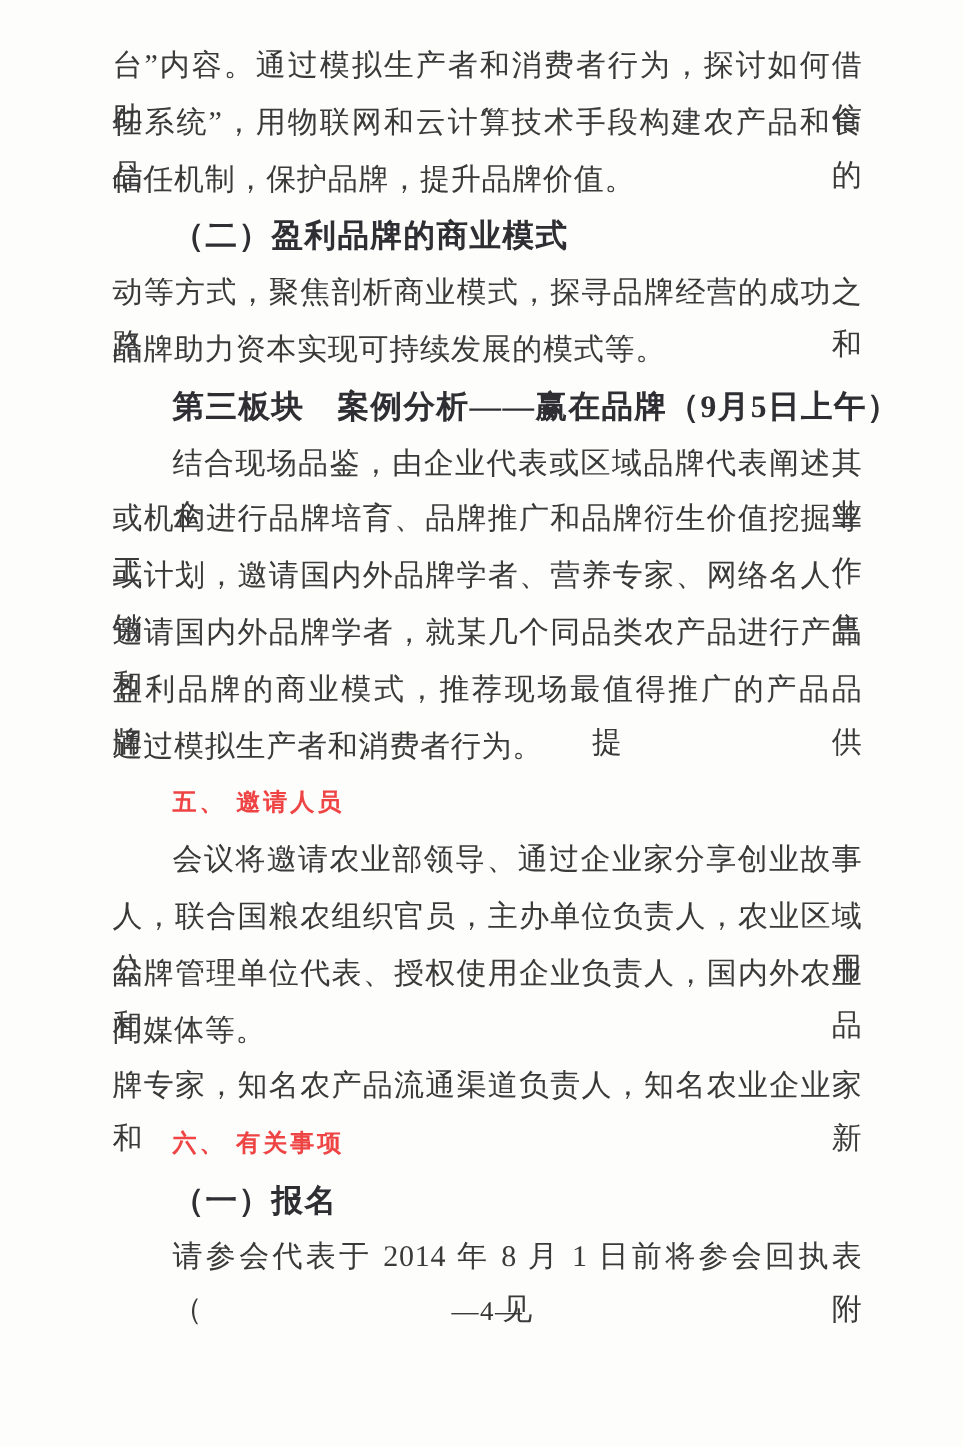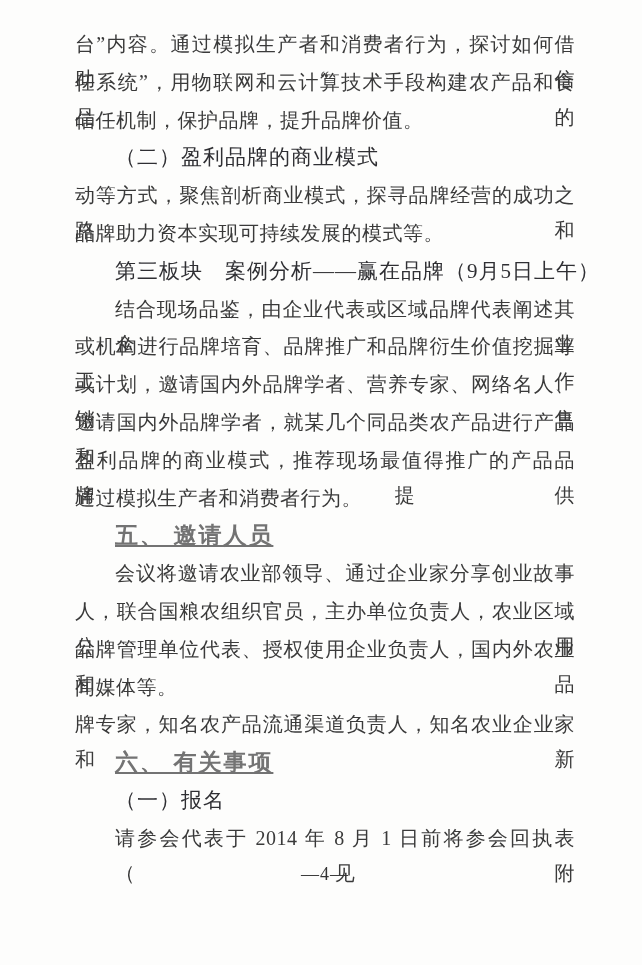--- a/index.html
+++ b/index.html
@@ -36,33 +36,32 @@
     text-align: justify;
     text-align-last: justify;
     text-justify: inter-character;
   }
   
   .ind {
     padding-left: 40px;
   }
   
   .hk {
-    font-weight: normal;
+    font-weight: bold;
     font-size: 21px;
     letter-spacing: 1px;
     color: #2f2f33;
   }
   
   .hh {
     font-family: "Liberation Sans", "DejaVu Sans", sans-serif;
     font-weight: bold;
-    font-size: 23px;
+    font-size: 16px;
     letter-spacing: 2px;
-    color: #737373;
-    text-decoration: underline;
+    color: #ef4444;
   }
   .pagenum {
     height: 28px;
     line-height: 26px;
     text-align: center;
     font-size: 18px;
     letter-spacing: 1px;
     color: #333333;
     margin-top: 2px;
   }

